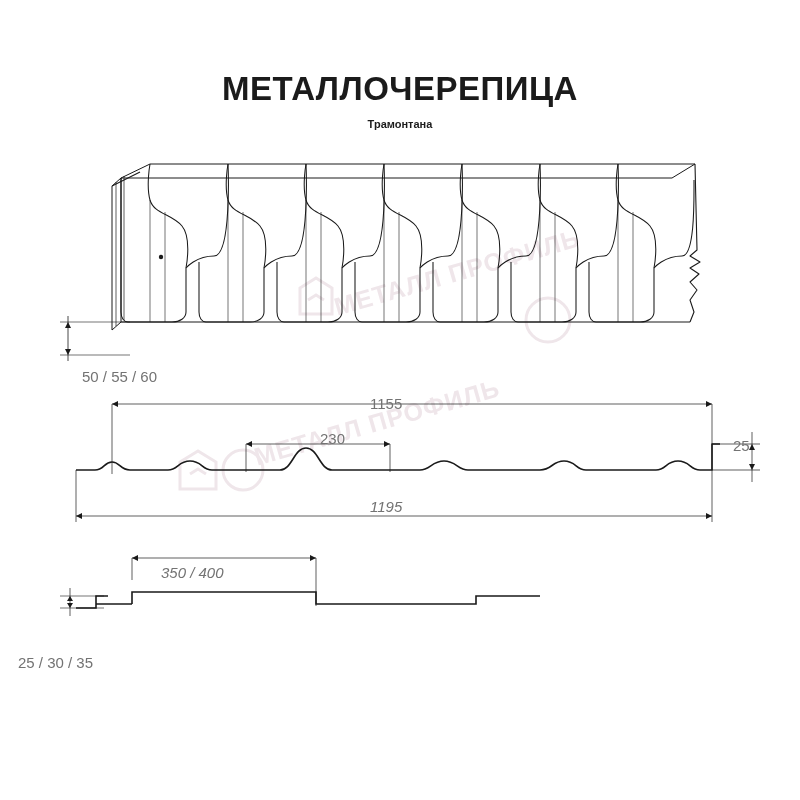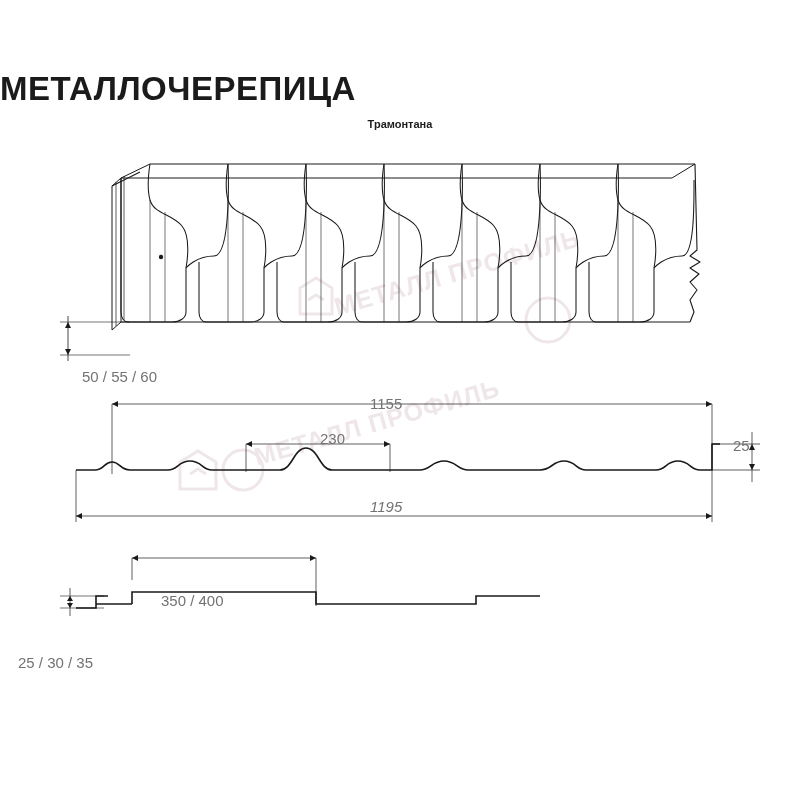--- a/index.html
+++ b/index.html
@@ -19,21 +19,21 @@
     position: absolute;
     left: 0; top: 0;
     width: 800px;
     height: 800px;
   }
   .title-main {
     position: absolute;
     left: 0;
     top: 70px;
     width: 800px;
-    text-align: left;
+    text-align: center;
     font-size: 33px;
     font-weight: bold;
     letter-spacing: 0.5px;
     color: #1b1b1b;
   }
   .title-sub {
     position: absolute;
     left: 0;
     top: 118px;
     width: 800px;
@@ -218,14 +218,14 @@
   </g>
 </svg>
 
 <div class="dim" style="left:82px; top:368px;">50 / 55 / 60</div>
 
 <div class="dim" style="left:370px; top:386px;margin-top:9px;">1155</div>
 <div class="dim" style="left:300px; top:430px;margin-left:20px;">230</div>
 <div class="dim" style="left:733px; top:437px;">25</div>
 <div class="dim" style="left:370px; top:498px;font-style:italic;">1195</div>
 
-<div class="dim" style="left:161px; top:592px;">350 / 400</div>
+<div class="dim" style="left:161px; top:564px;font-style:italic;">350 / 400</div>
 <div class="dim" style="left:18px; top:654px;">25 / 30 / 35</div>
 
 </body></html>

